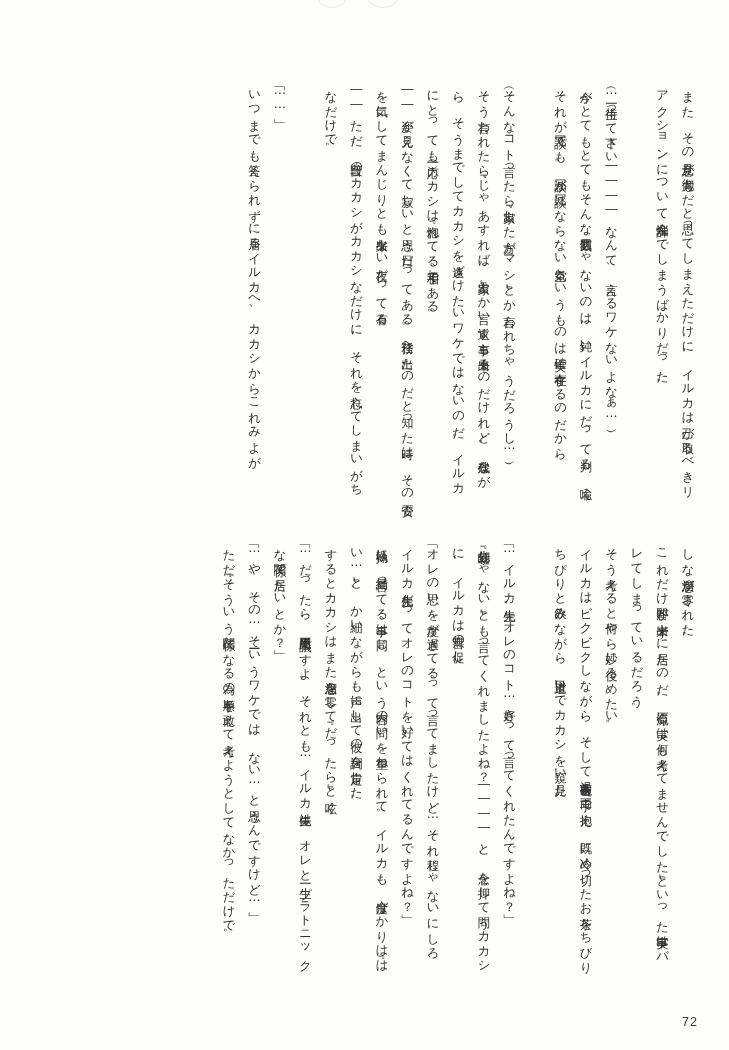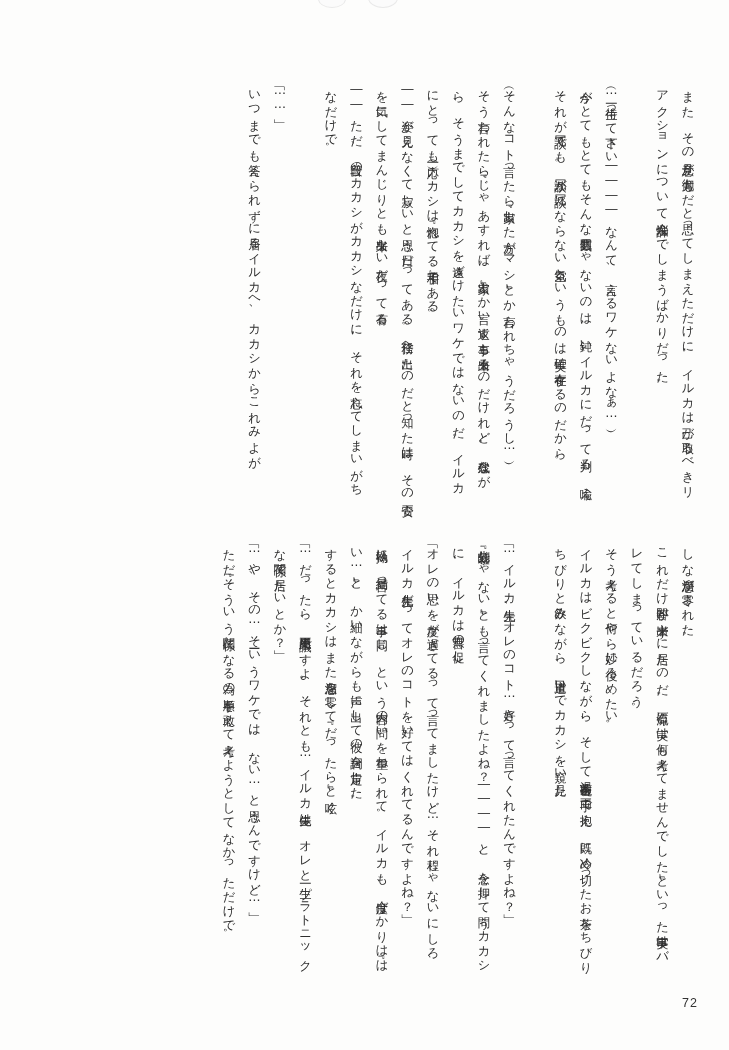--- a/index.html
+++ b/index.html
@@ -56,21 +56,21 @@
   #col-bottom {
     top: 540px;
     right: 29px;
     height: 430px;
     width: 540px;
   }
 
   .pageno {
     position: absolute;
     right: 31px;
-    bottom: 40px;
+    bottom: 21px;
     font-size: 12.5px;
     color: #333;
     font-family: "Liberation Sans", sans-serif;
     letter-spacing: 1px;
   }
 </style>
 </head>
 <body>
 
 <div class="page">

